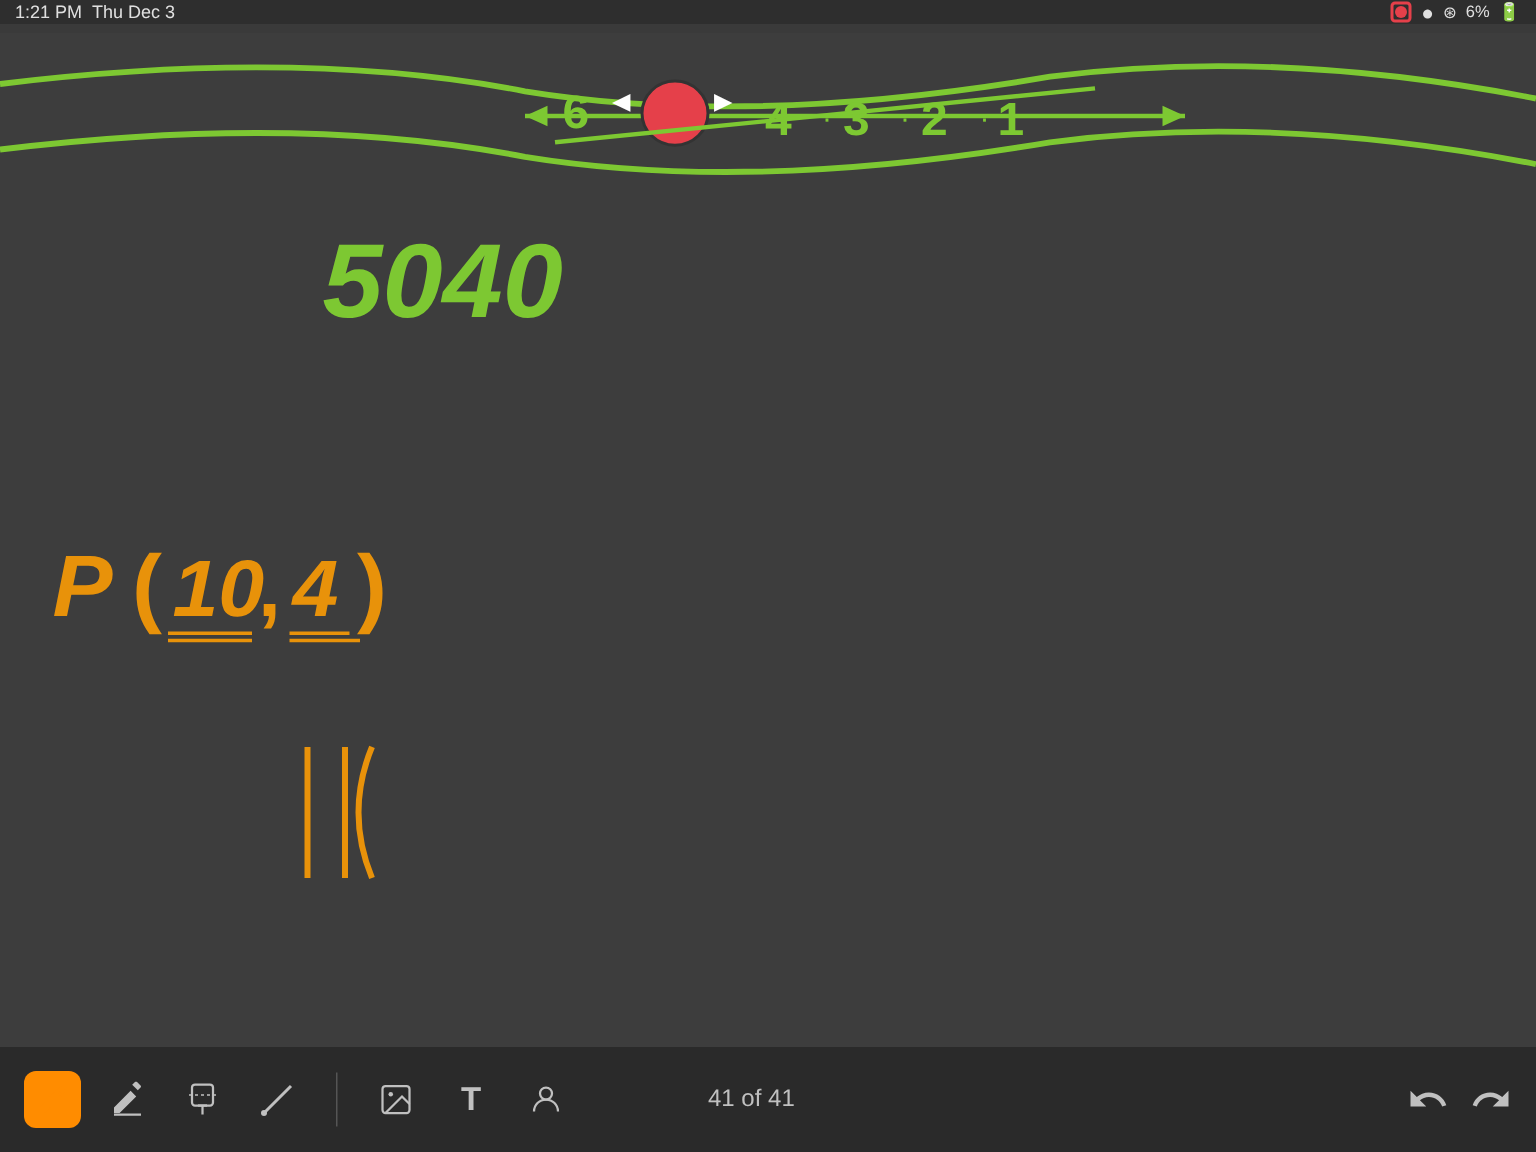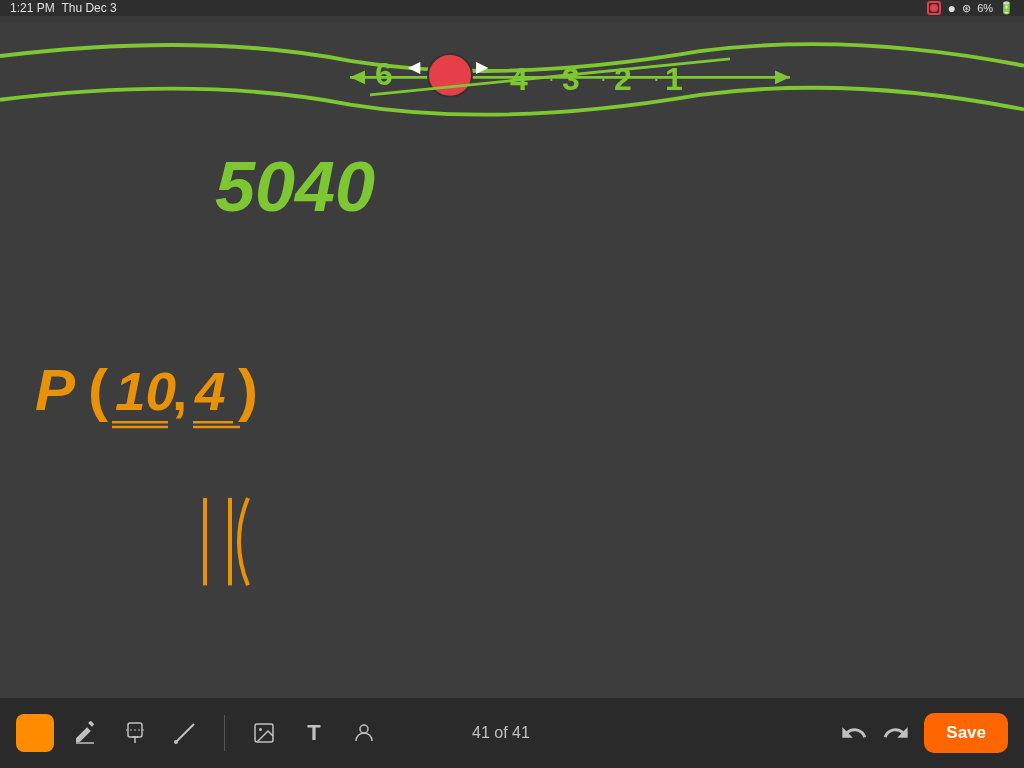--- a/index.html
+++ b/index.html
@@ -290,15 +290,14 @@
         <path d="M12.5 8c-2.65 0-5.05.99-6.9 2.6L2 7v9h9l-3.62-3.62c1.39-1.16 3.16-1.88 5.12-1.88 3.54 0 6.55 2.31 7.6 5.5l2.37-.78C21.08 11.03 17.15 8 12.5 8z" fill="#c0c0c0"></path>
       </svg>
     </button>
 
     <button class="redo-btn" title="Redo">
       <svg width="28" height="28" viewBox="0 0 24 24">
         <path d="M18.4 10.6C16.55 8.99 14.15 8 11.5 8c-4.65 0-8.58 3.03-9.96 7.22L3.9 16c1.05-3.19 4.05-5.5 7.6-5.5 1.95 0 3.73.72 5.12 1.88L13 16h9V7l-3.6 3.6z" fill="#c0c0c0"></path>
       </svg>
     </button>
 
-    <button class="save-btn">Save</button>
   </div>
 </div>
 
 </body></html>

